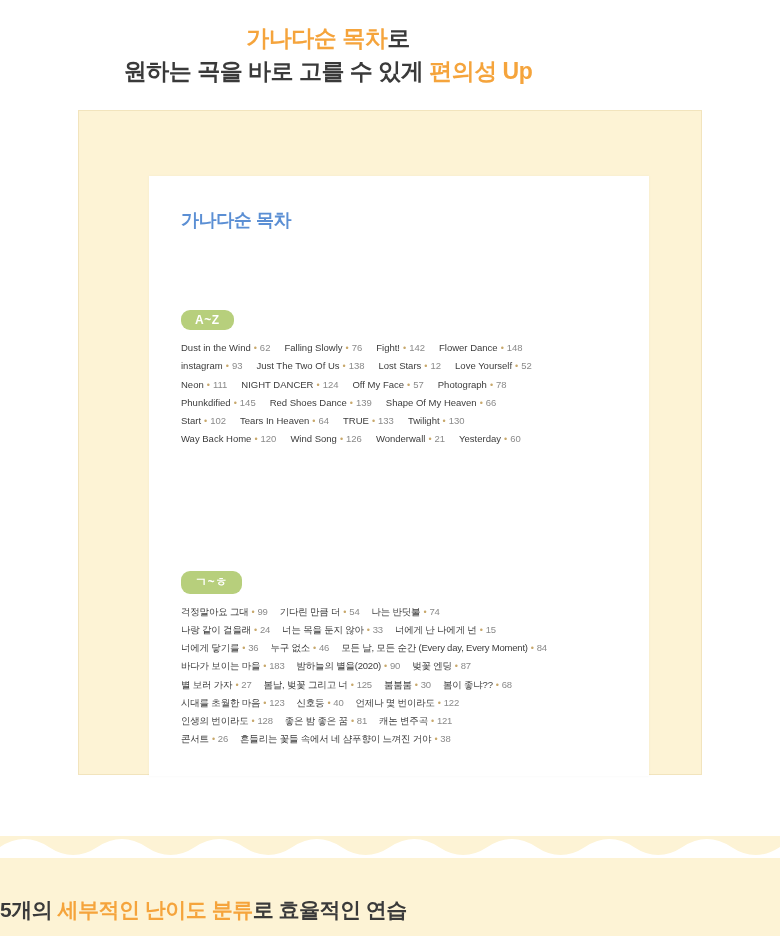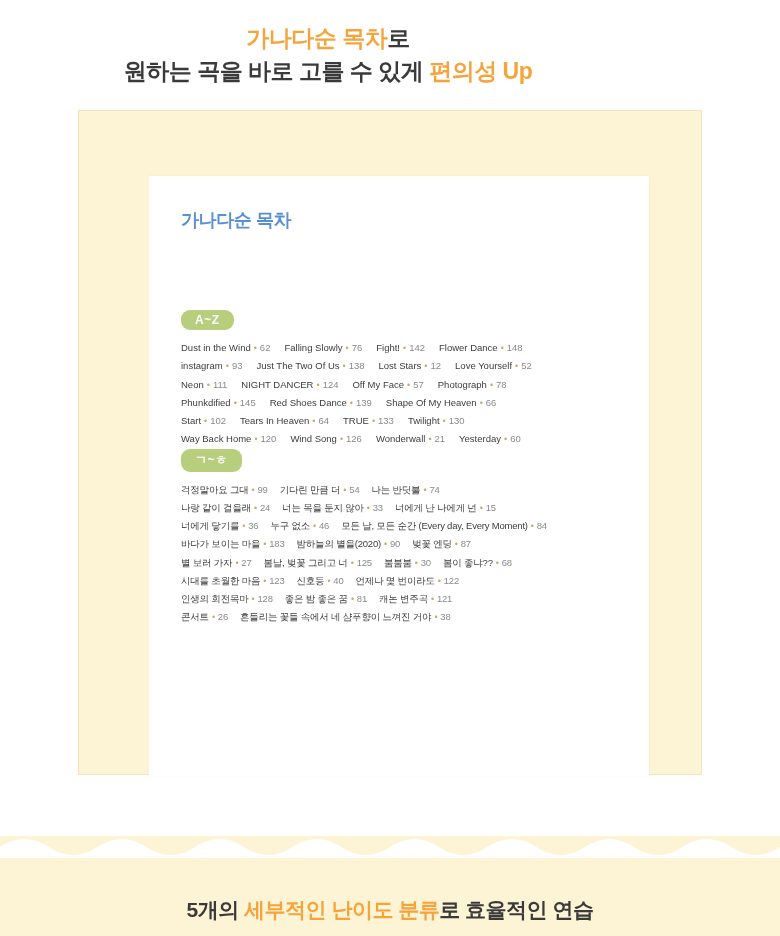--- a/index.html
+++ b/index.html
@@ -75,21 +75,21 @@
     display: inline-block;
     background: #b7cf7c;
     color: #ffffff;
     font-size: 12px;
     font-weight: bold;
     padding: 3px 14px;
     border-radius: 9px;
     letter-spacing: 0.5px;
   }
   .section-az { margin-top: 78px; margin-left: 6px; }
-  .section-ko { margin-left: 6px; font-family: Liberation Mono, monospace; }
+  .section-ko { margin-top: 122px; margin-left: 6px; font-family: Liberation Mono, monospace; }
 
   
   .rows {
     margin-top: 9px;
     margin-left: 6px;
   }
   .row {
     font-size: 9.5px;
     color: #3c3c3c;
     line-height: 1.92;
@@ -122,21 +122,20 @@
   .wave-band svg {
     display: block;
   }
 
   
   .bottom-heading {
     position: absolute;
     left: 0;
     top: 896px;
     width: 780px;
-    text-align: center;
   }
   .bottom-heading .line {
     font-size: 21px;
     font-weight: bold;
     color: #3a3a3a;
     letter-spacing: -0.5px;
   }
 </style>
 </head>
 <body>
@@ -171,21 +170,21 @@
       <div class="section section-ko">
         <span class="pill">ㄱ~ㅎ</span>
       </div>
       <div class="rows" id="rows-ko">
           <div class="row row-ko"><span class="entry"><span>걱정말아요 그대</span><span class="dot">•</span><span class="pg">99</span></span><span class="entry"><span>기다린 만큼 더</span><span class="dot">•</span><span class="pg">54</span></span><span class="entry"><span>나는 반딧불</span><span class="dot">•</span><span class="pg">74</span></span></div>
           <div class="row row-ko"><span class="entry"><span>나랑 같이 걸을래</span><span class="dot">•</span><span class="pg">24</span></span><span class="entry"><span>너는 목을 둔지 않아</span><span class="dot">•</span><span class="pg">33</span></span><span class="entry"><span>너에게 난 나에게 넌</span><span class="dot">•</span><span class="pg">15</span></span></div>
           <div class="row row-ko"><span class="entry"><span>너에게 닿기를</span><span class="dot">•</span><span class="pg">36</span></span><span class="entry"><span>누구 없소</span><span class="dot">•</span><span class="pg">46</span></span><span class="entry"><span>모든 날, 모든 순간 (Every day, Every Moment)</span><span class="dot">•</span><span class="pg">84</span></span></div>
           <div class="row row-ko"><span class="entry"><span>바다가 보이는 마을</span><span class="dot">•</span><span class="pg">183</span></span><span class="entry"><span>밤하늘의 별을(2020)</span><span class="dot">•</span><span class="pg">90</span></span><span class="entry"><span>벚꽃 엔딩</span><span class="dot">•</span><span class="pg">87</span></span></div>
           <div class="row row-ko"><span class="entry"><span>별 보러 가자</span><span class="dot">•</span><span class="pg">27</span></span><span class="entry"><span>봄날, 벚꽃 그리고 너</span><span class="dot">•</span><span class="pg">125</span></span><span class="entry"><span>붐붐붐</span><span class="dot">•</span><span class="pg">30</span></span><span class="entry"><span>봄이 좋냐??</span><span class="dot">•</span><span class="pg">68</span></span></div>
           <div class="row row-ko"><span class="entry"><span>시대를 초월한 마음</span><span class="dot">•</span><span class="pg">123</span></span><span class="entry"><span>신호등</span><span class="dot">•</span><span class="pg">40</span></span><span class="entry"><span>언제나 몇 번이라도</span><span class="dot">•</span><span class="pg">122</span></span></div>
-          <div class="row row-ko"><span class="entry"><span>인생의 회전목마</span><span class="dot">•</span><span class="pg">128</span></span><span class="entry"><span>좋은 밤 좋은 꿈</span><span class="dot">•</span><span class="pg">81</span></span><span class="entry"><span>캐논 변주곡</span><span class="dot">•</span><span class="pg">121</span></span></div>
+          <div class="row row-ko"><span class="entry"><span>인생의 번이라도</span><span class="dot">•</span><span class="pg">128</span></span><span class="entry"><span>좋은 밤 좋은 꿈</span><span class="dot">•</span><span class="pg">81</span></span><span class="entry"><span>캐논 변주곡</span><span class="dot">•</span><span class="pg">121</span></span></div>
           <div class="row row-ko"><span class="entry"><span>콘서트</span><span class="dot">•</span><span class="pg">26</span></span><span class="entry"><span>흔들리는 꽃들 속에서 네 샴푸향이 느껴진 거야</span><span class="dot">•</span><span class="pg">38</span></span></div>
         </div>
     </div>
   </div>
 
   <div class="wave-band">
     <svg width="780" height="22" viewBox="0 0 780 22" preserveAspectRatio="none">
       <path d="M0,22 L0,11 Q24.4,-5 48.8,11 Q73.1,27 97.5,11 Q121.9,-5 146.3,11 Q170.6,27 195,11 Q219.4,-5 243.8,11 Q268.1,27 292.5,11 Q316.9,-5 341.3,11 Q365.6,27 390,11 Q414.4,-5 438.8,11 Q463.1,27 487.5,11 Q511.9,-5 536.3,11 Q560.6,27 585,11 Q609.4,-5 633.8,11 Q658.1,27 682.5,11 Q706.9,-5 731.3,11 Q755.6,27 780,11 L780,22 Z" fill="#ffffff"></path>
     </svg>
   </div>

